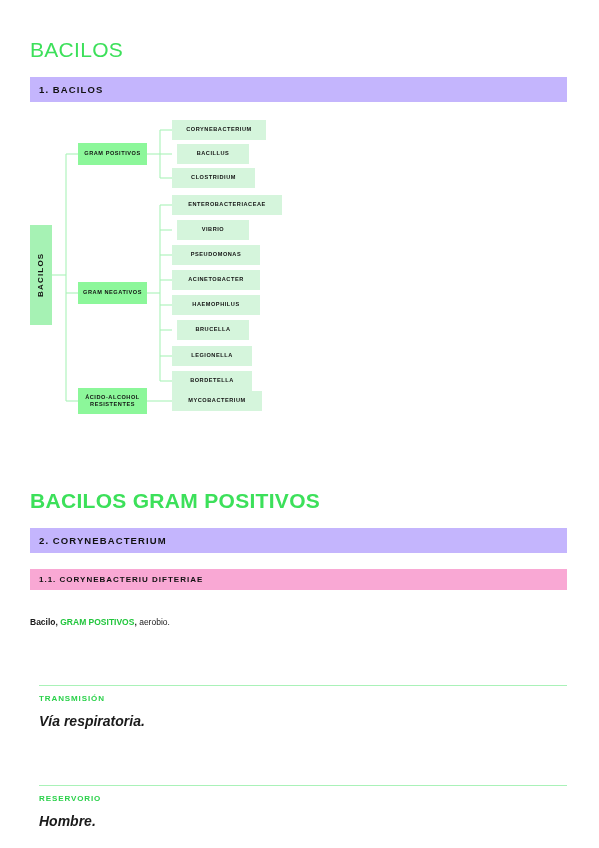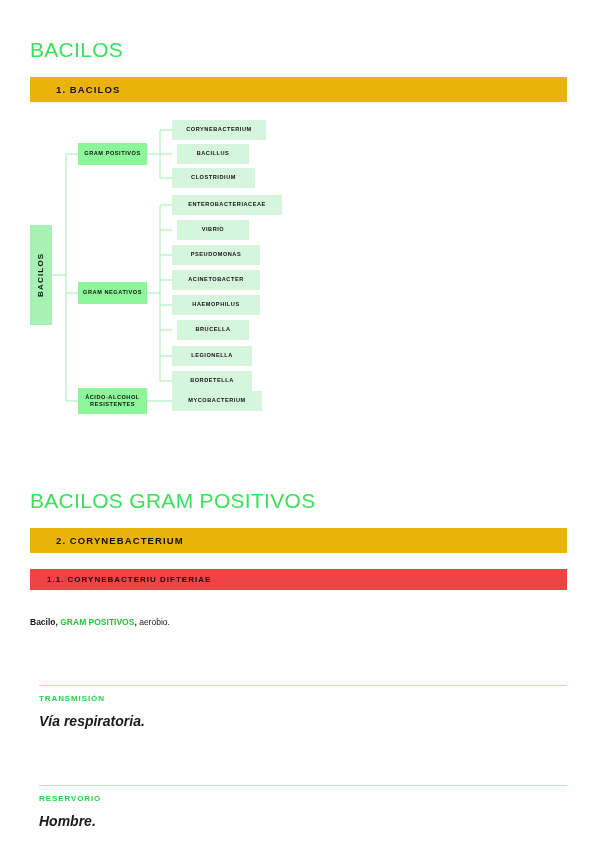--- a/index.html
+++ b/index.html
@@ -28,40 +28,41 @@
     color: #3ce05a;
     font-size: 21px;
     font-weight: 400;
     letter-spacing: 0.3px;
     margin: 0;
     padding-top: 38px;
     line-height: 1.1;
   }
   .doc-title.second {
     padding-top: 0;
+    font-weight: bold;
   }
 
   
   .h1-band {
-    background: #eab308;
+    background: #c4b5fd;
     color: #111111;
     font-size: 9.5px;
     font-weight: bold;
     letter-spacing: 1.1px;
-    padding: 7px 9px 7px 26px;
+    padding: 7px 9px 7px 9px;
     box-sizing: border-box;
     width: 100%;
   }
   .h2-band {
-    background: #ef4444;
+    background: #f9a8d4;
     color: #111111;
     font-size: 8px;
     font-weight: bold;
     letter-spacing: 1.0px;
-    padding: 6px 17px;
+    padding: 6px 9px;
     box-sizing: border-box;
     width: 100%;
   }
 
   
   .body-line {
     font-size: 8.5px;
     line-height: 1.5;
     margin: 0;
   }

